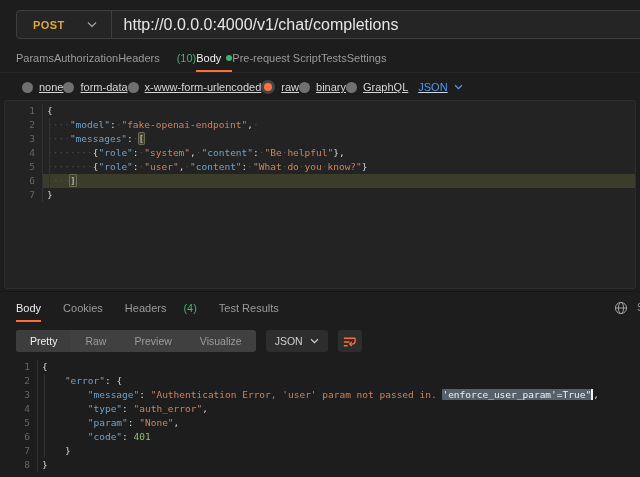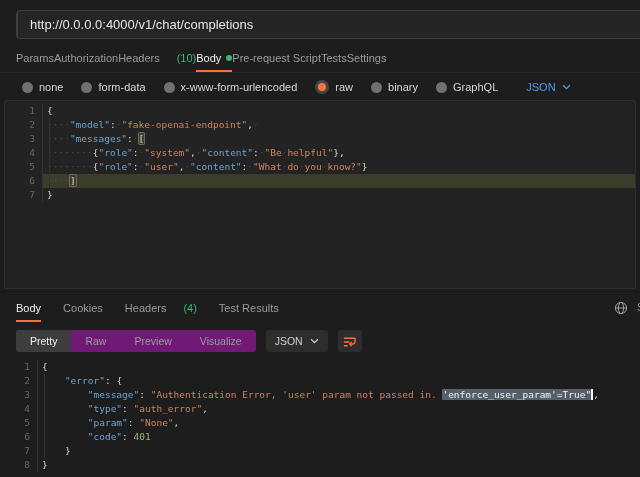--- a/index.html
+++ b/index.html
@@ -6,34 +6,34 @@
   body{width:640px;height:477px;overflow:hidden;font-family:"Liberation Sans",sans-serif;
        -webkit-font-smoothing:antialiased;}
   .app{position:relative;width:640px;height:477px;background:#1d1d1d;color:#d0d0d0;}
 
   
   .url-bar{position:absolute;left:16px;top:10px;width:630px;height:29px;background:#252525;
            border:1px solid #3f3f3f;border-radius:4px;display:flex;align-items:center;box-sizing:border-box;}
   .method{display:flex;align-items:center;gap:22px;padding:0 14px 0 16px;cursor:pointer;height:100%;}
   .method-label{color:#e3a53c;font-weight:bold;font-size:11px;letter-spacing:.4px;}
   .vdiv{width:1px;height:100%;background:#3f3f3f;}
-  .url-text{padding-left:12px;font-size:13px;color:#e6e6e6;white-space:nowrap;}
+  .url-text{padding-left:12px;font-size:16px;color:#e6e6e6;white-space:nowrap;}
 
   
   .tabs-row{position:absolute;left:16px;top:46px;right:0;height:26px;display:flex;
             align-items:stretch;font-size:11px;color:#9b9b9b;}
   .tab{display:flex;align-items:center;gap:5px;cursor:pointer;position:relative;padding-bottom:2px;}
   .tab.active{color:#f0f0f0;box-shadow:inset 0 -2px 0 #ff6c37;}
   .tab .count{color:#3db374;padding-left:12px;}
   .tab .dot{width:6px;height:6px;border-radius:50%;background:#3db374;display:inline-block;}
   .tabs-sep{position:absolute;left:0;top:72px;width:640px;height:1px;background:#262626;}
 
   
   .radio-row{position:absolute;left:22px;top:77px;height:20px;display:flex;align-items:center;
-             gap:18px;font-size:11px;color:#d6d6d6;}
+             font-size:11px;color:#d6d6d6;text-decoration:underline;}
   .radio-opt{display:flex;align-items:center;gap:6px;cursor:pointer;}
   .radio{width:11px;height:11px;border-radius:50%;background:#707070;flex:none;}
   .radio.sel{width:8px;height:8px;background:#ff7140;border:3px solid #454545;}
   .lang-select{display:flex;align-items:center;gap:6px;color:#4c9cf1;margin-left:10px;cursor:pointer;font-size:11px;}
 
   
   .code{font-family:"DejaVu Sans Mono",monospace;font-size:9.5px;line-height:14px;}
   .req-editor{position:absolute;left:4px;top:100px;width:632px;height:189px;background:#232323;
               border:1px solid #2d2d2d;border-radius:2px;box-sizing:border-box;overflow:hidden;padding-top:3px;}
   .row{display:flex;height:14px;}
@@ -53,36 +53,42 @@
   .panel-sep{position:absolute;left:0;top:291px;width:640px;height:1px;background:#151515;}
 
   
   .resp-tabs{position:absolute;left:16px;top:296px;height:26px;display:flex;gap:22px;font-size:11px;
              color:#9b9b9b;align-items:stretch;}
   .globe{position:absolute;right:12px;top:301px;}
   .edge-clip{position:absolute;right:0;top:302px;width:3px;height:14px;overflow:hidden;color:#9b9b9b;font-size:10px;}
 
   
   .resp-toolbar{position:absolute;left:16px;top:330px;height:22px;display:flex;align-items:center;gap:10px;}
-  .segmented{display:flex;background:#701a75;border-radius:3px;overflow:hidden;height:22px;}
+  .segmented{display:flex;background:#404040;border-radius:3px;overflow:hidden;height:22px;}
   .segment{padding:0 14px;display:flex;align-items:center;font-size:10.5px;color:#9b9b9b;cursor:pointer;}
   .segment.active{background:#3d3d3d;color:#f2f2f2;}
   .select-box{display:flex;align-items:center;gap:7px;background:#2d2d2d;border-radius:3px;height:22px;
               padding:0 9px;font-size:10.5px;color:#cfcfcf;cursor:pointer;}
   .wrap-box{width:24px;height:22px;background:#2d2d2d;border-radius:3px;display:flex;align-items:center;
             justify-content:center;cursor:pointer;}
 
   .resp-code{position:absolute;left:0;top:356px;width:640px;height:121px;padding-top:4px;box-sizing:border-box;}
 </style>
 </head>
 <body>
 
 <div class="app">
 
   <div class="url-bar">
+    <div class="method">
+      <span class="method-label">POST</span>
+      <svg width="10" height="7" viewBox="0 0 10 7">
+          <polyline points="1,1.5 5,5.5 9,1.5" fill="none" stroke="#9b9b9b" stroke-width="1.4"></polyline>
+        </svg>
+    </div>
     <div class="vdiv"></div>
     <div class="url-text">http://0.0.0.0:4000/v1/chat/completions</div>
   </div>
 
   <div class="tabs-row" id="req-tabs">
       <div class="tab">
         <span>Params</span>
       </div>
       <div class="tab">
         <span>Authorization</span>

